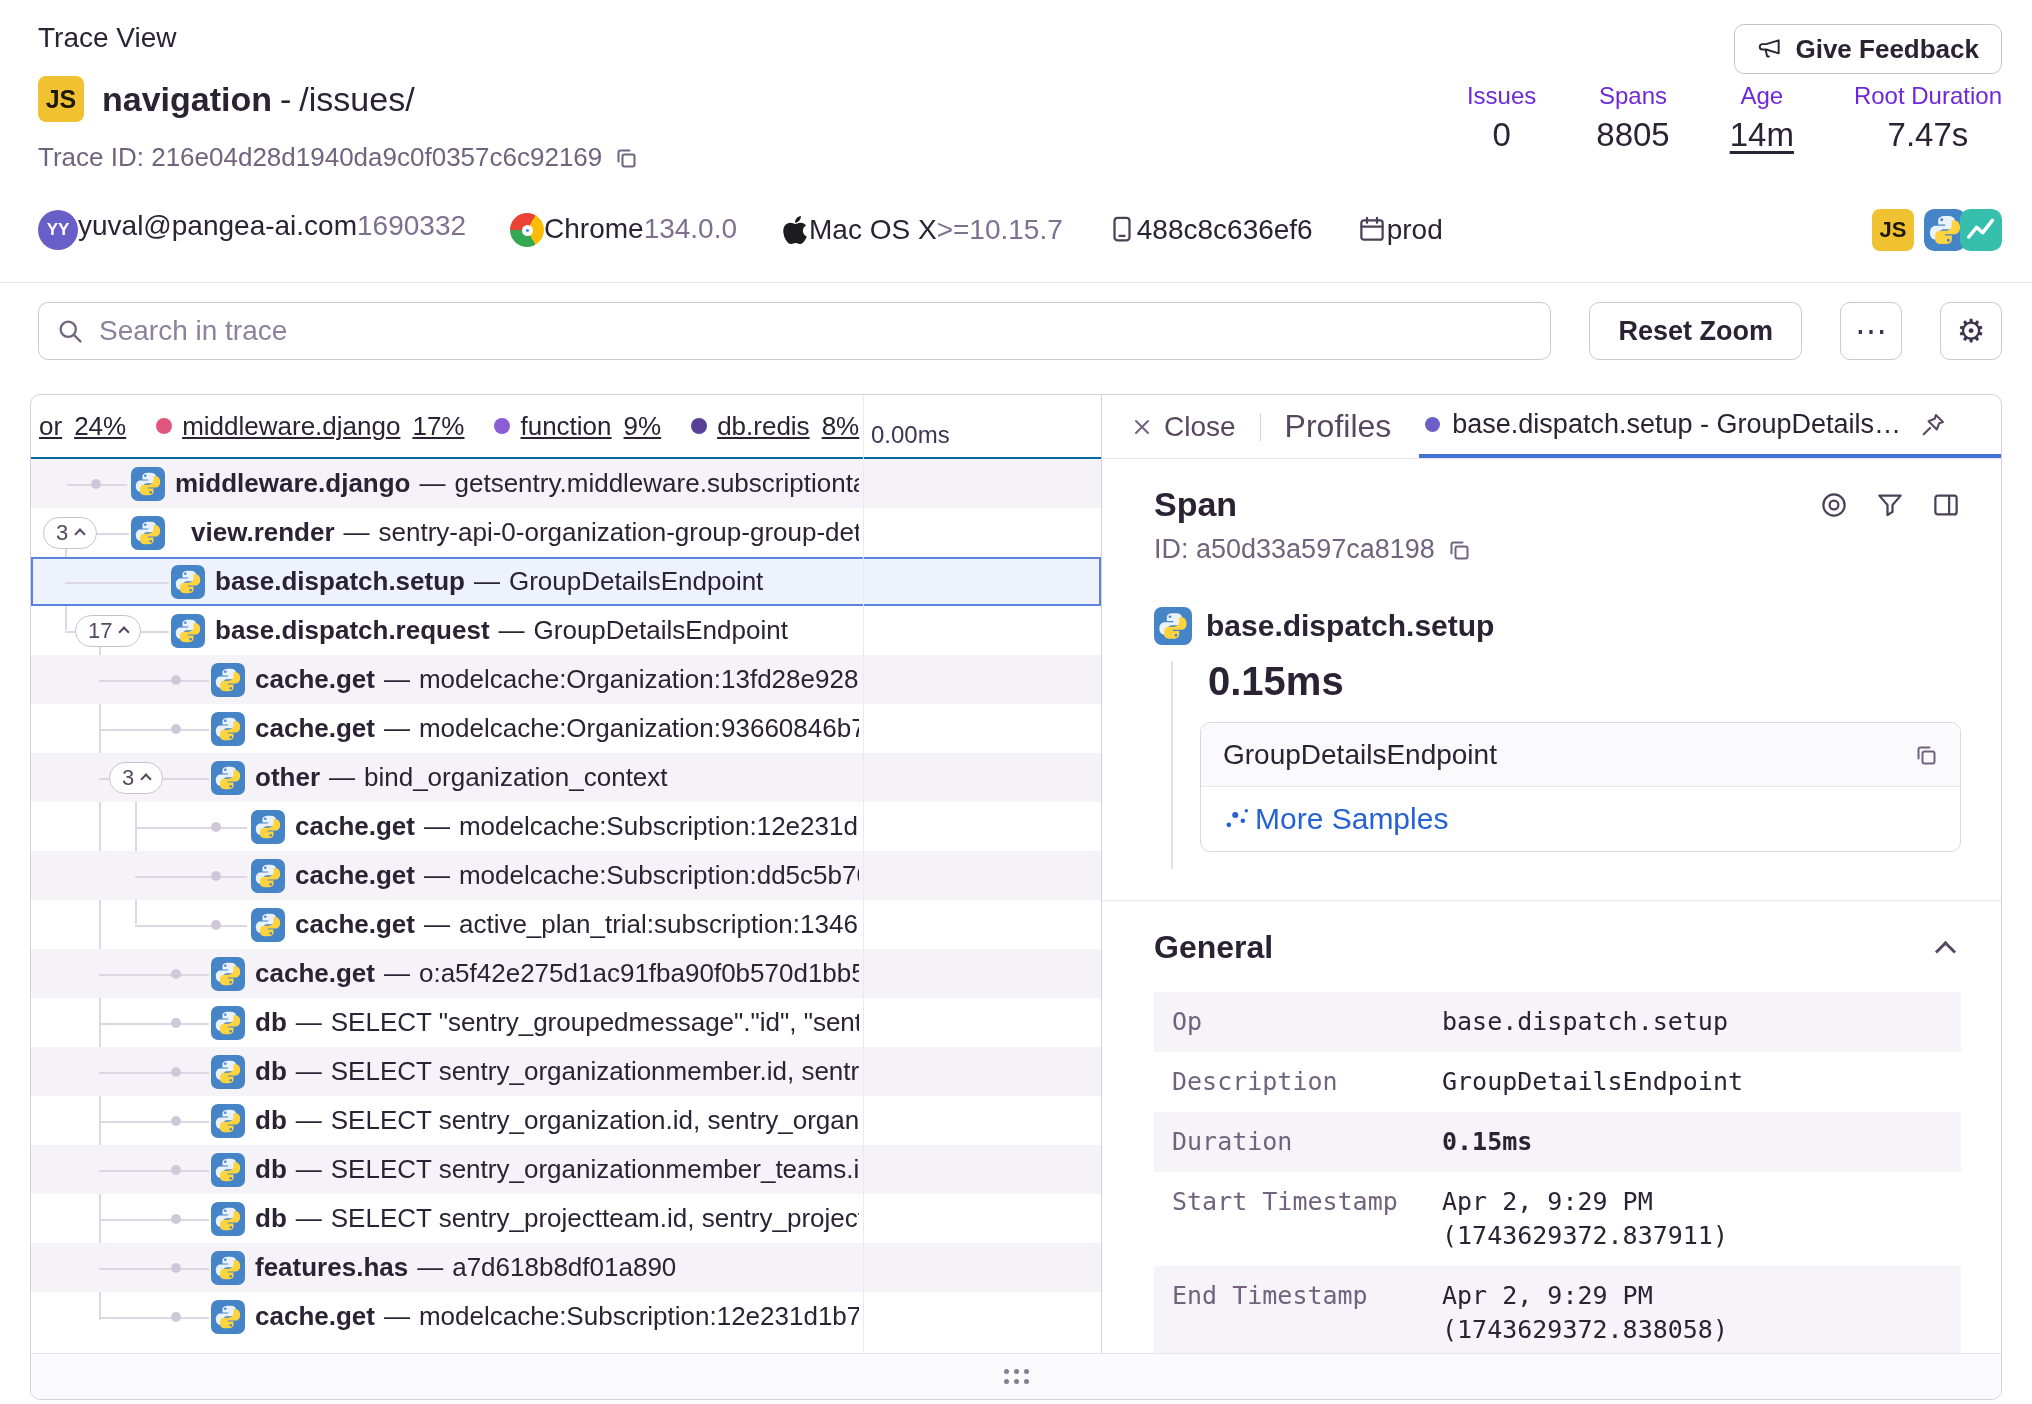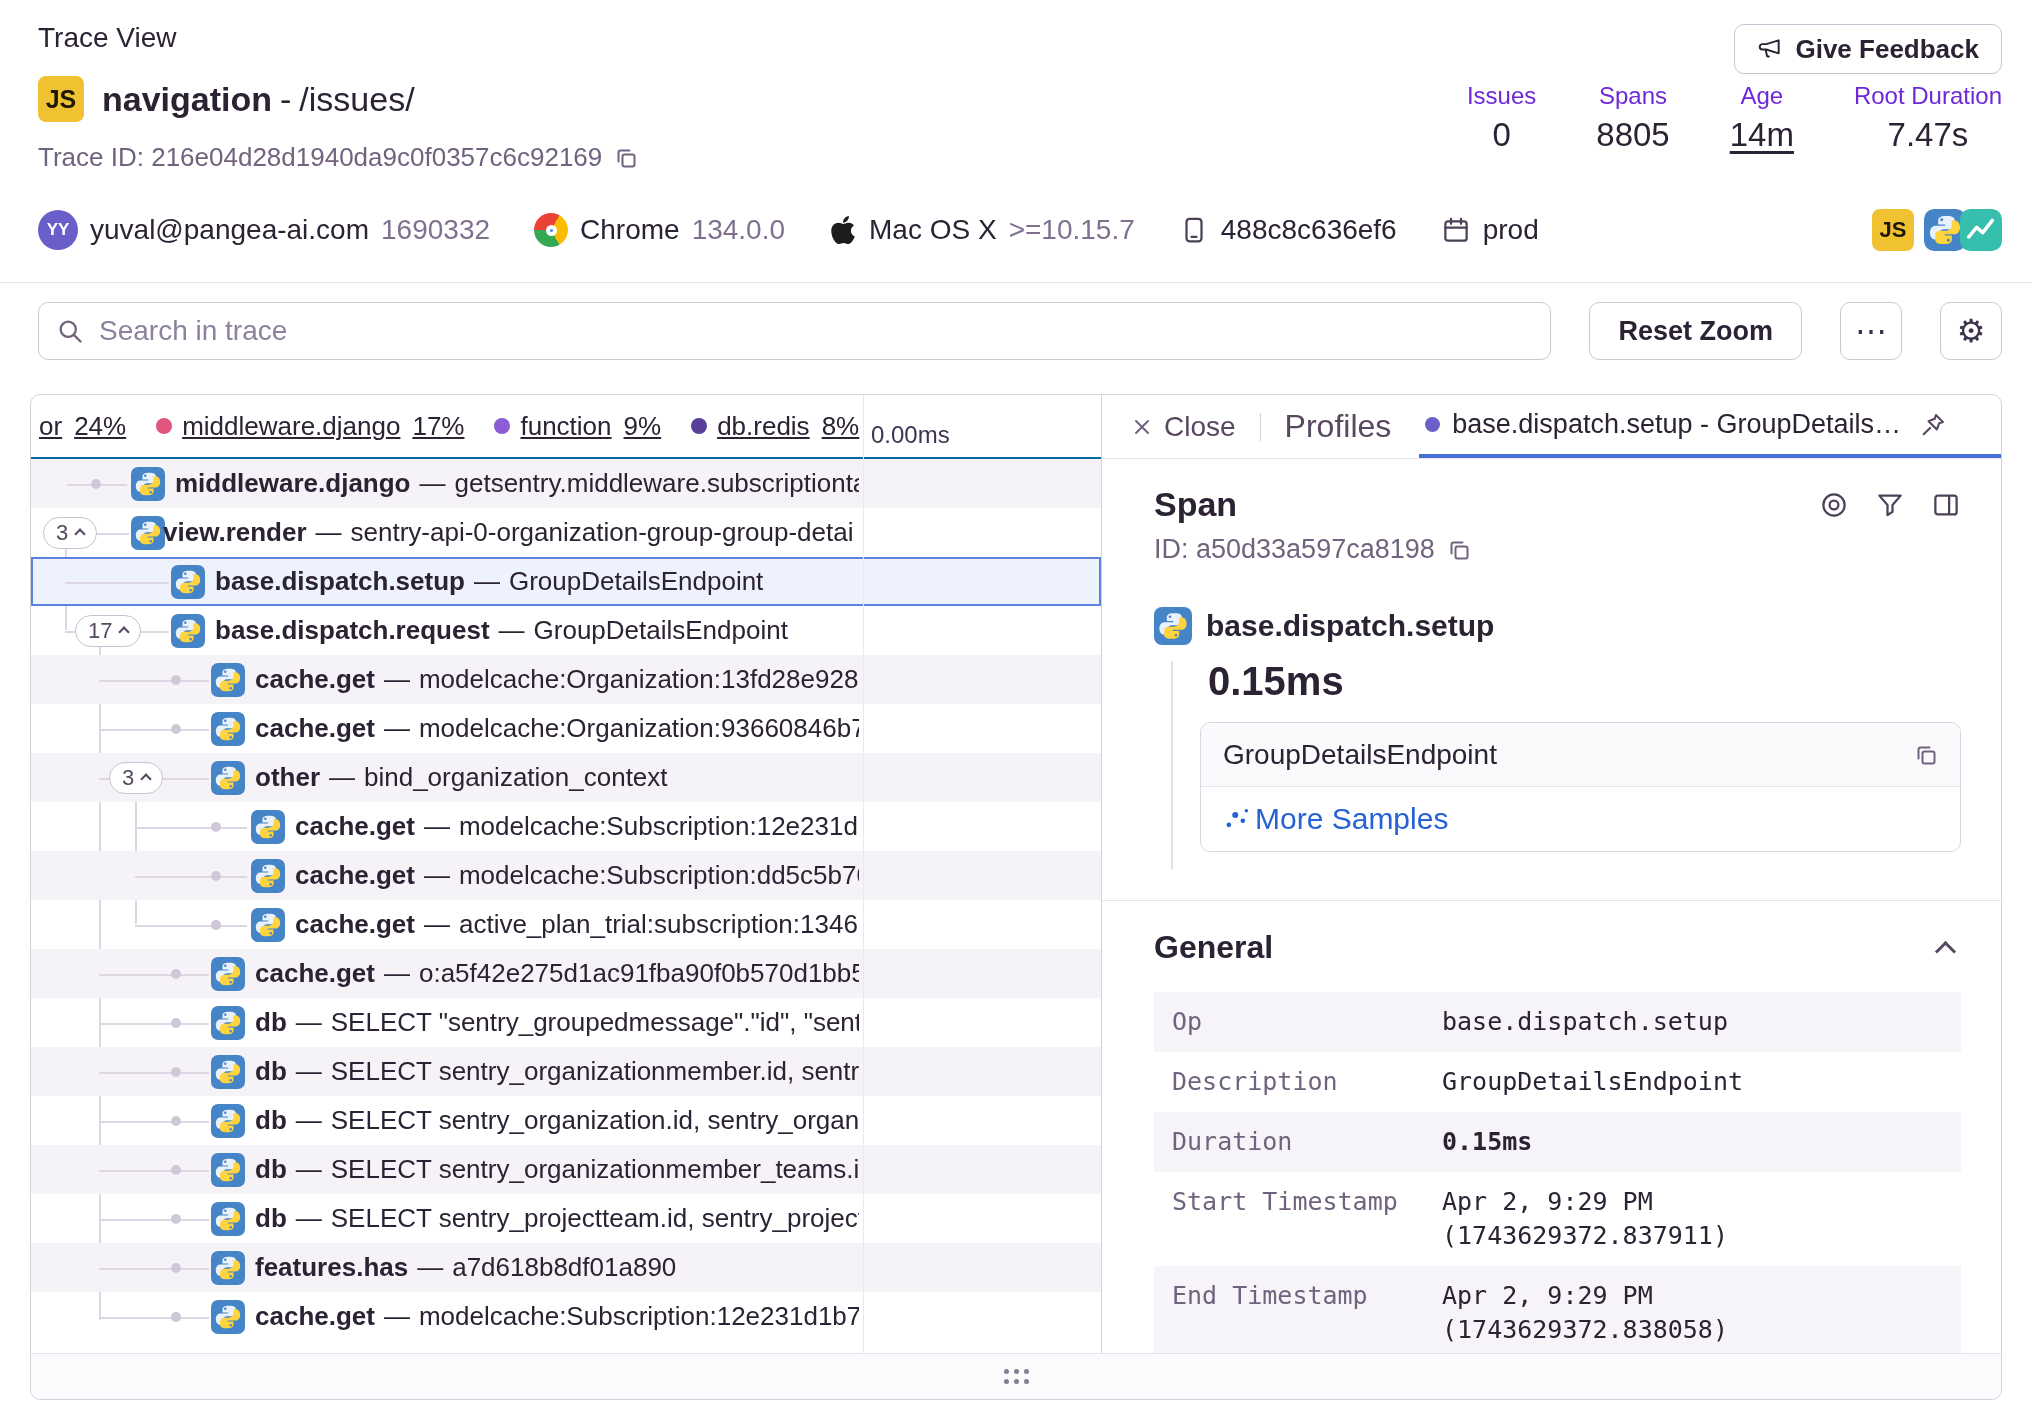--- a/index.html
+++ b/index.html
@@ -26,21 +26,21 @@
 
   .stats { position:absolute; right:30px; top:82px; display:flex; gap:60px; }
   .stat { display:flex; flex-direction:column; align-items:center; gap:6px; }
   .stat-label { font-size:24px; color:#6d28d9; }
   .stat-value { font-size:33px; color:#2b2233; }
   .stat-value.u { text-decoration:underline; text-underline-offset:5px; }
 
   
   .meta { position:absolute; left:38px; right:30px; top:204px; height:52px; display:flex;
     align-items:center; font-size:28px; }
-  .mgroup { display:flex; align-items:center; gap:12px; margin-right:44px; }
+  .mgroup { display:flex; align-items:flex-start; margin-right:44px; }
   .muted { color:#80708f; }
   .avatar { width:40px; height:40px; border-radius:50%; background:#6a5fc8; color:#fff;
     display:flex; align-items:center; justify-content:center; font-size:17px; font-weight:700; }
   .chrome { position:relative; width:34px; height:34px; border-radius:50%;
     background:conic-gradient(from -90deg,#ea4335 0 120deg,#fbbc05 120deg 240deg,#34a853 240deg 360deg);
     display:flex; align-items:center; justify-content:center; }
   .chrome i { width:11px; height:11px; border-radius:50%; background:#4285f4; border:4px solid #fff; }
   .aic { width:28px; height:32px; }
   .mic { width:30px; height:30px; }
   .plat-icons { margin-left:auto; display:flex; align-items:center; }
@@ -325,21 +325,21 @@
 
         <div class="trow">
           <span class="conn" style="left:64px;width:34px"></span>
           <span class="tbadge" style="left:12px">
               <span>3</span>
               <i class="bchev"></i>
             </span>
           <svg class="pyico" style="left:100px" viewBox="0 0 48 48">
               <use href="#py"></use>
             </svg>
-          <span class="rtext" style="left:132px">
+          <span class="rtext" style="left:160px">
               <b>view.render</b>
               <span class="dash">—</span>
               <span>sentry-api-0-organization-group-group-detai</span>
             </span>
         </div>
 
         <div class="trow sel">
           <span class="conn" style="left:34px;width:104px"></span>
           <svg class="pyico" style="left:140px" viewBox="0 0 48 48">
               <use href="#py"></use>

